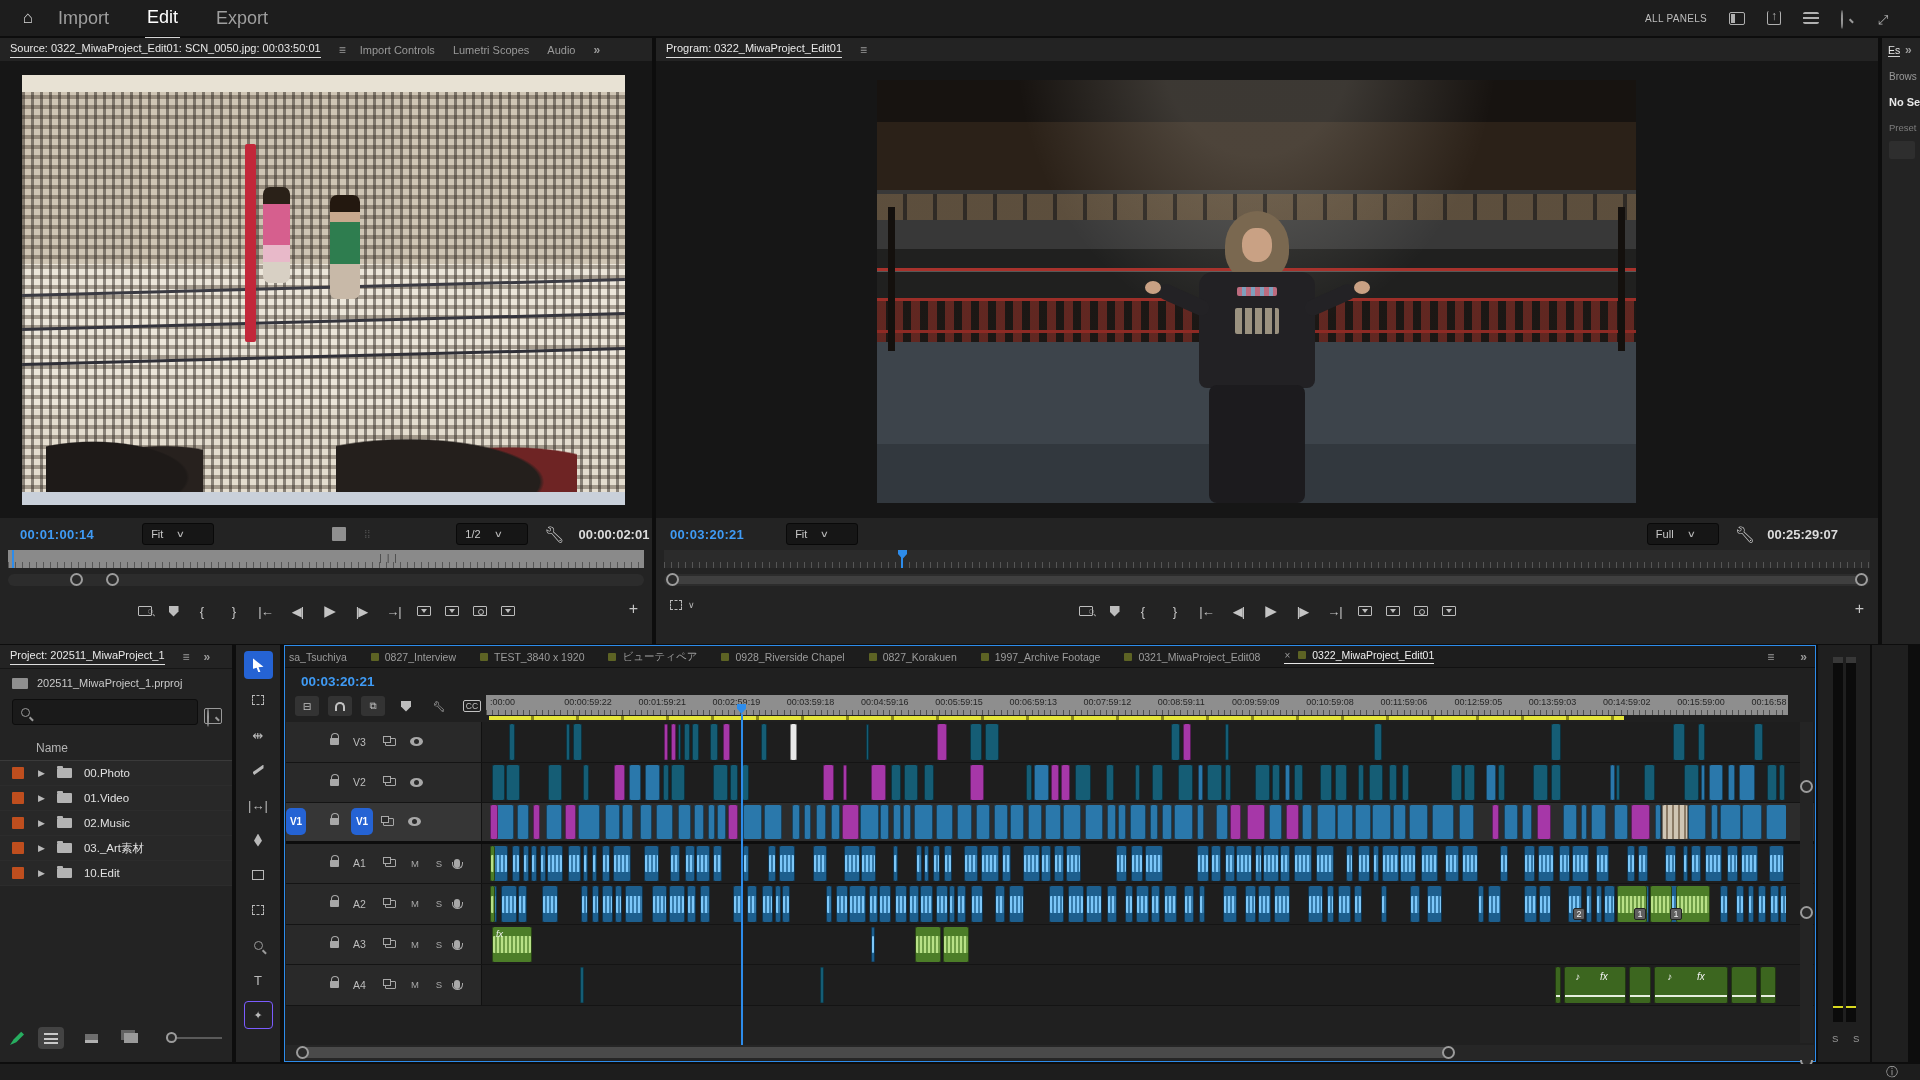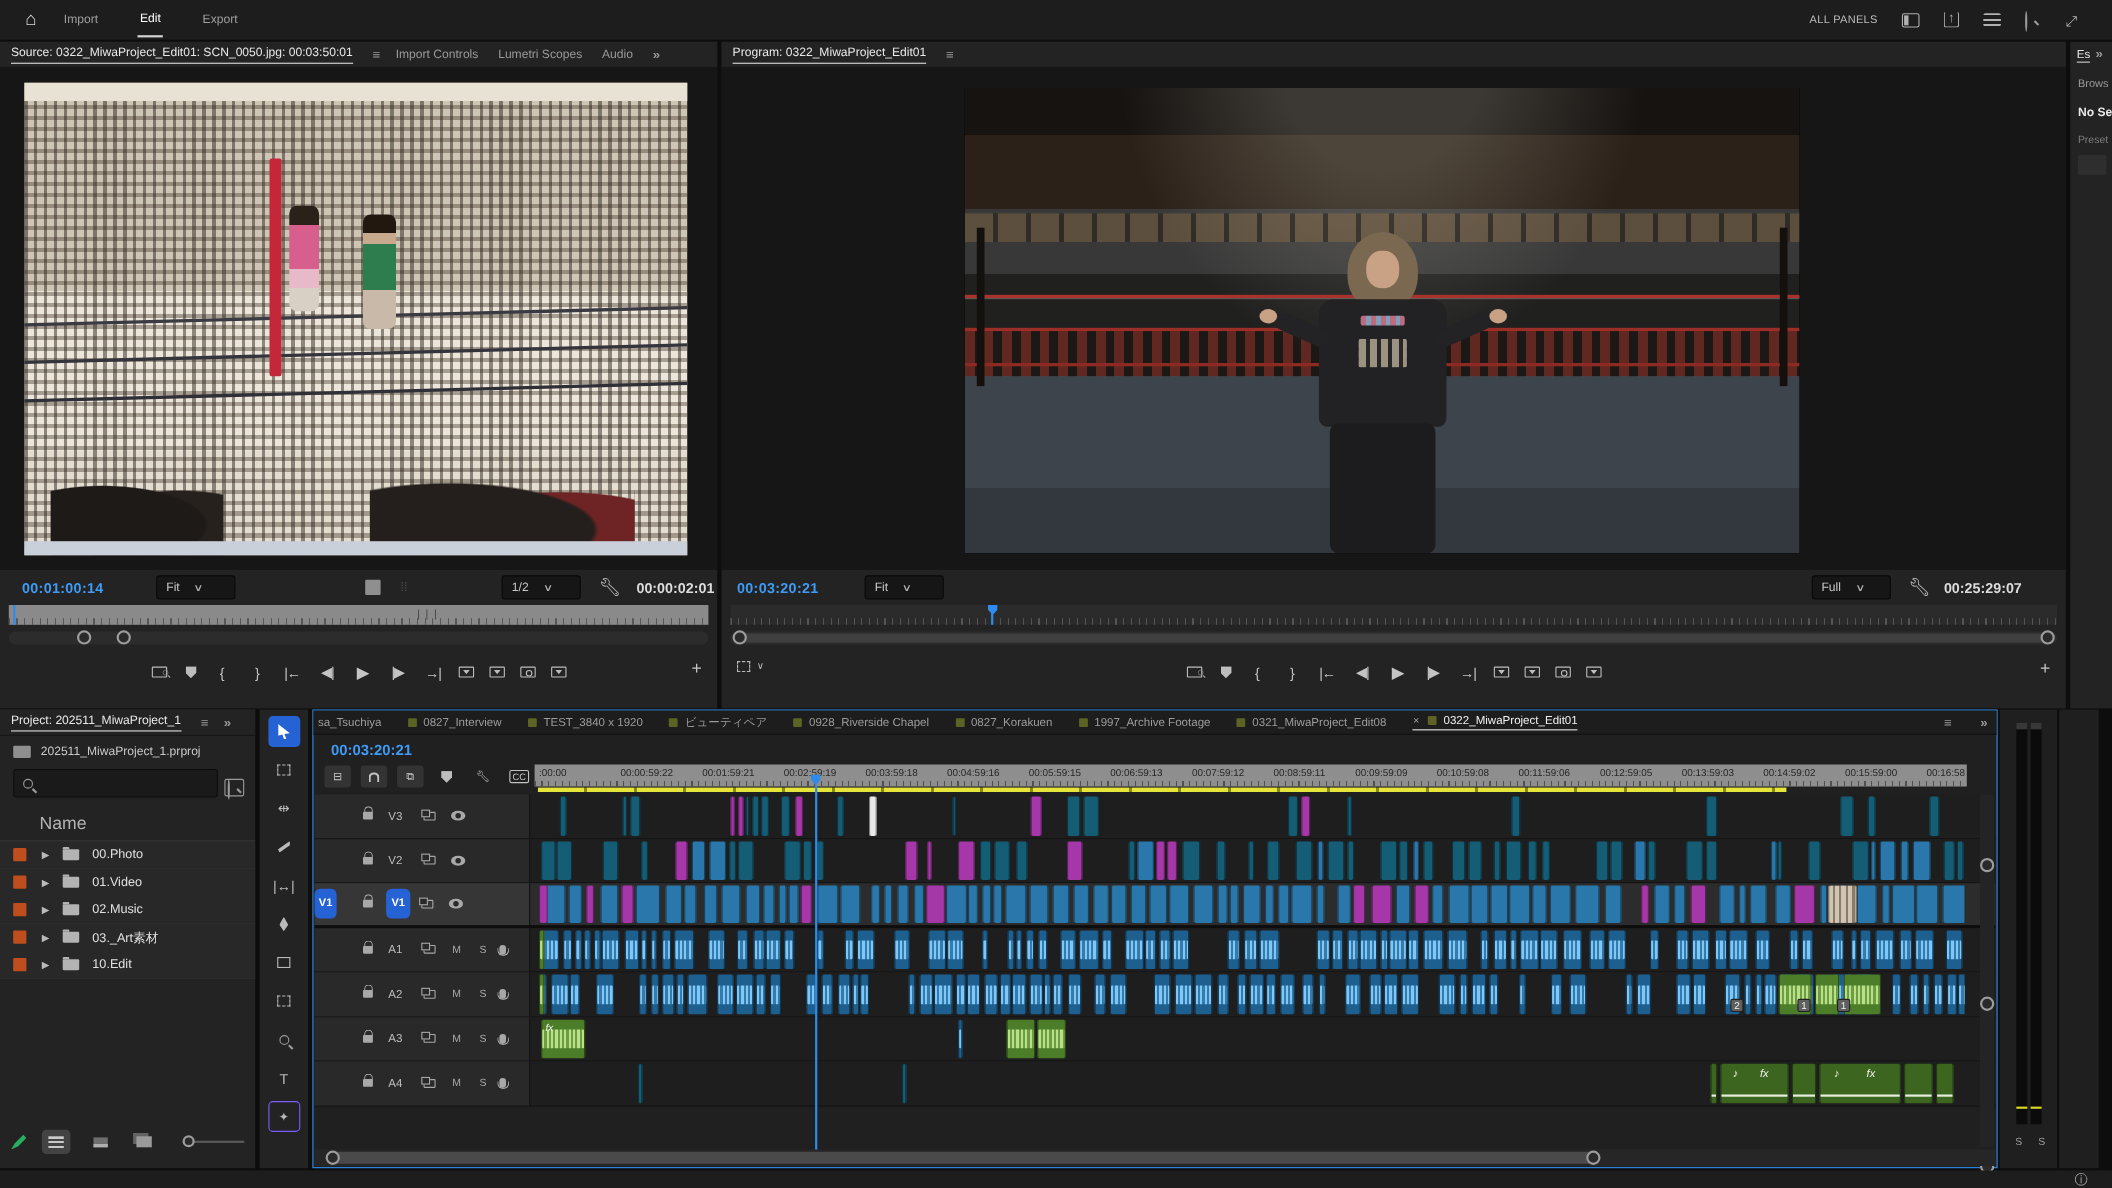--- a/index.html
+++ b/index.html
@@ -5,21 +5,21 @@
   * { margin:0; padding:0; box-sizing:border-box; }
   html,body { width:1920px; height:1080px; background:#0d0d0d; overflow:hidden;
     font-family:"Liberation Sans","DejaVu Sans",sans-serif; -webkit-font-smoothing:antialiased; }
   .abs { position:absolute; }
   .panel { position:absolute; background:#232323; }
   .icn { display:inline-flex; align-items:center; justify-content:center; color:#b8b8b8; }
 
   
   #topbar { left:0; top:0; width:1920px; height:36px; background:#1d1d1d; display:flex; align-items:center; }
   #home { width:56px; text-align:center; color:#d9d9d9; font-size:17px; }
-  .menu-item { color:#9f9f9f; font-size:11px; margin-right:34px; padding:9px 2px; cursor:default; }
+  .menu-item { color:#9f9f9f; font-size:18px; margin-right:34px; padding:9px 2px; cursor:default; }
   .menu-item.active { color:#fff; border-bottom:2px solid #d4d4d4; }
   #tb-title { position:absolute; left:0; right:0; text-align:center; color:#c8c8c8; font-size:12.5px; pointer-events:none; }
   #tb-right { margin-left:auto; display:flex; align-items:center; gap:22px; padding-right:26px; }
   #allpanels { color:#bdbdbd; font-size:10px; letter-spacing:.3px; }
   .tbico { width:16px; height:13px; border:1.5px solid #b0b0b0; border-radius:2px; position:relative; }
   .tbico.ws:before { content:""; position:absolute; left:1px; top:1px; bottom:1px; width:4px; background:#b0b0b0; }
   .tbico.share { border:none; width:14px; height:14px; color:#b0b0b0; font-size:12px; text-align:center; line-height:10px; border-bottom:1.5px solid #b0b0b0; border-left:1.5px solid #b0b0b0; border-right:1.5px solid #b0b0b0; }
   .tbico.stack { border:none; height:12px; width:16px; background:repeating-linear-gradient(0deg,#b0b0b0 0 2px,transparent 2px 5px); }
   .tbico.search { border:none; width:15px; height:15px; }
   .tbico.full { border:none; color:#b0b0b0; font-size:13px; width:16px; }
@@ -66,21 +66,21 @@
   
   #proj-panel { left:0; top:645px; width:232px; height:417px; }
   #proj-crumb { display:flex; align-items:center; gap:9px; padding:8px 0 0 12px; color:#c9c9c9; font-size:11px; }
   .folder-up { width:16px; height:11px; background:#8f8f8f; border-radius:1px; position:relative; }
   .folder-up:before { content:"⌐"; position:absolute; left:3px; top:-4px; color:#8f8f8f; font-size:9px; }
   #proj-search { margin:10px 0 0 12px; width:186px; height:26px; background:#1a1a1a; border:1px solid #0d0d0d; border-radius:3px; display:flex; align-items:center; padding:0 8px; gap:7px; }
   #proj-search input { background:none; border:none; outline:none; color:#ddd; font-size:11px; width:130px; font-family:inherit; }
   .mag { width:9px; height:9px; border:1.6px solid #9a9a9a; border-radius:50%; position:relative; }
   .mag:after { content:""; position:absolute; width:5px; height:1.6px; background:#9a9a9a; transform:rotate(45deg); left:7px; top:9px; }
   #find-btn { position:absolute; right:10px; top:63px; width:18px; height:16px; border:1.5px solid #9a9a9a; border-radius:2px; }
-  #name-hdr { margin:16px 0 0 36px; color:#b4b4b4; font-size:16px; padding-bottom:5px; }
+  #name-hdr { margin:16px 0 0 36px; color:#b4b4b4; font-size:12px; padding-bottom:5px; }
   #bin-list { border-top:1px solid #3a3a3a; }
   .bin-row { height:25px; display:flex; align-items:center; border-bottom:1px solid #2c2c2c; background:#282828; }
   .bin-swatch { width:12px; height:12px; background:#bf4e1e; margin:0 14px 0 12px; border-radius:1px; }
   .bin-chev { color:#b9b9b9; font-size:9px; margin-right:12px; }
   .bin-folder { width:15px; height:10px; background:#b3b3b3; border-radius:1px; position:relative; margin-right:12px; }
   .bin-folder:before { content:""; position:absolute; top:-2px; left:0; width:6px; height:2px; background:#b3b3b3; border-radius:1px 1px 0 0; }
   .bin-name { color:#e0e0e0; font-size:11.5px; }
   #proj-footer { position:absolute; bottom:10px; left:10px; right:10px; height:28px; display:flex; align-items:center; gap:14px; }
   #pencil { width:14px; height:14px; background:#27ae60; clip-path:polygon(0 100%,25% 60%,80% 5%,100% 25%,45% 80%,0 100%); }
   .viewbtn { width:26px; height:22px; border-radius:4px; display:flex; align-items:center; justify-content:center; }

